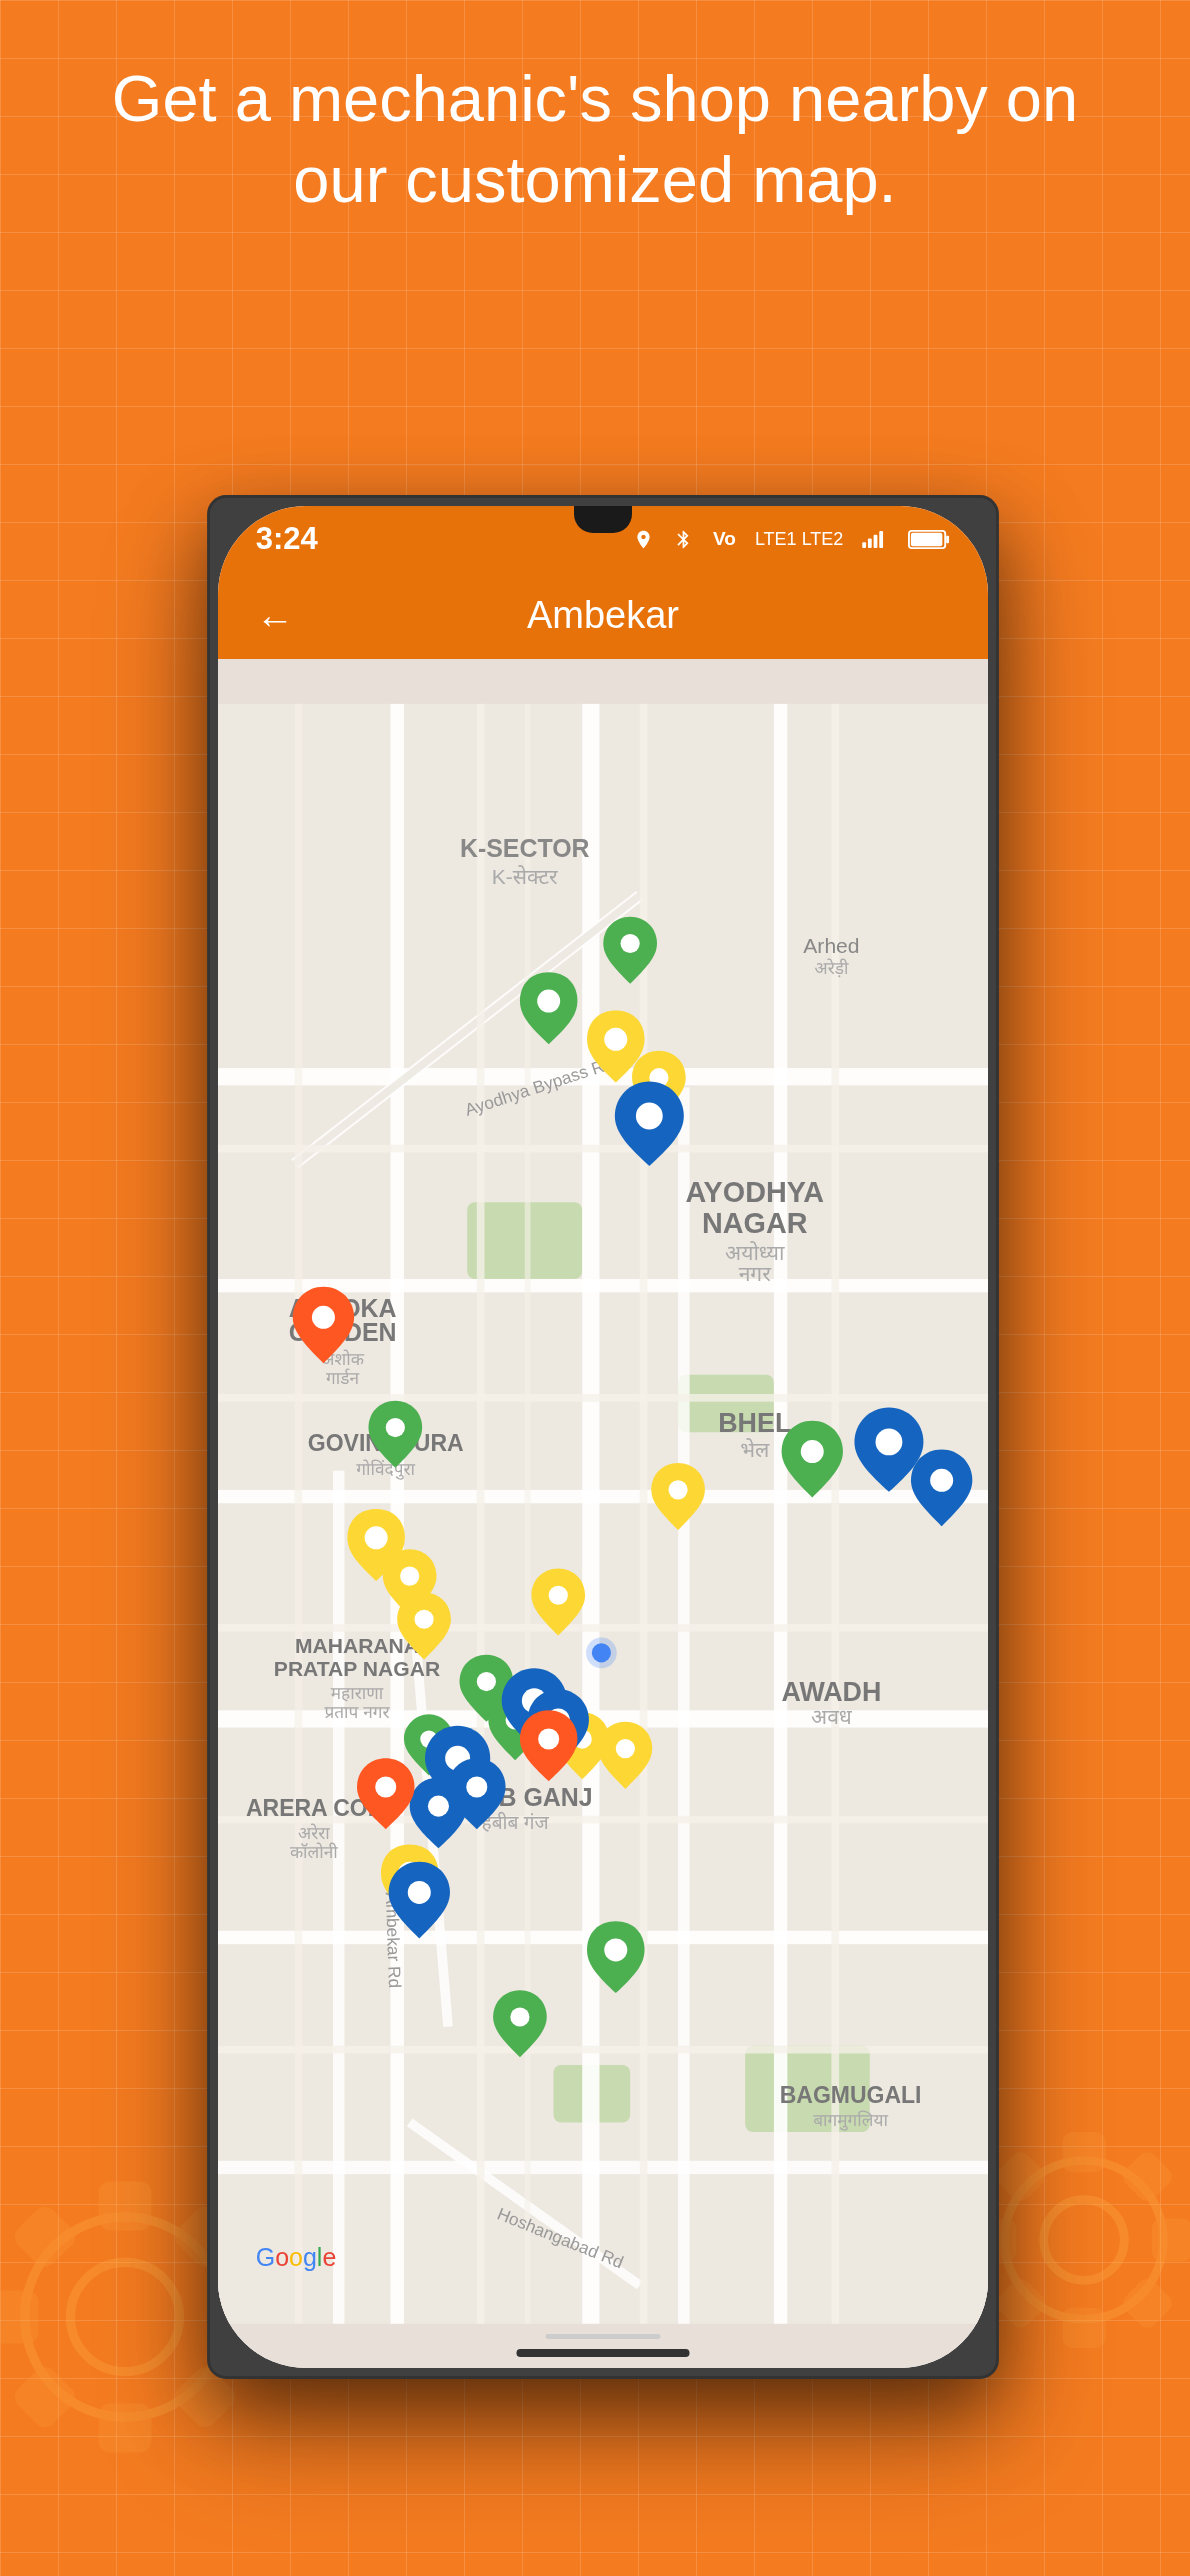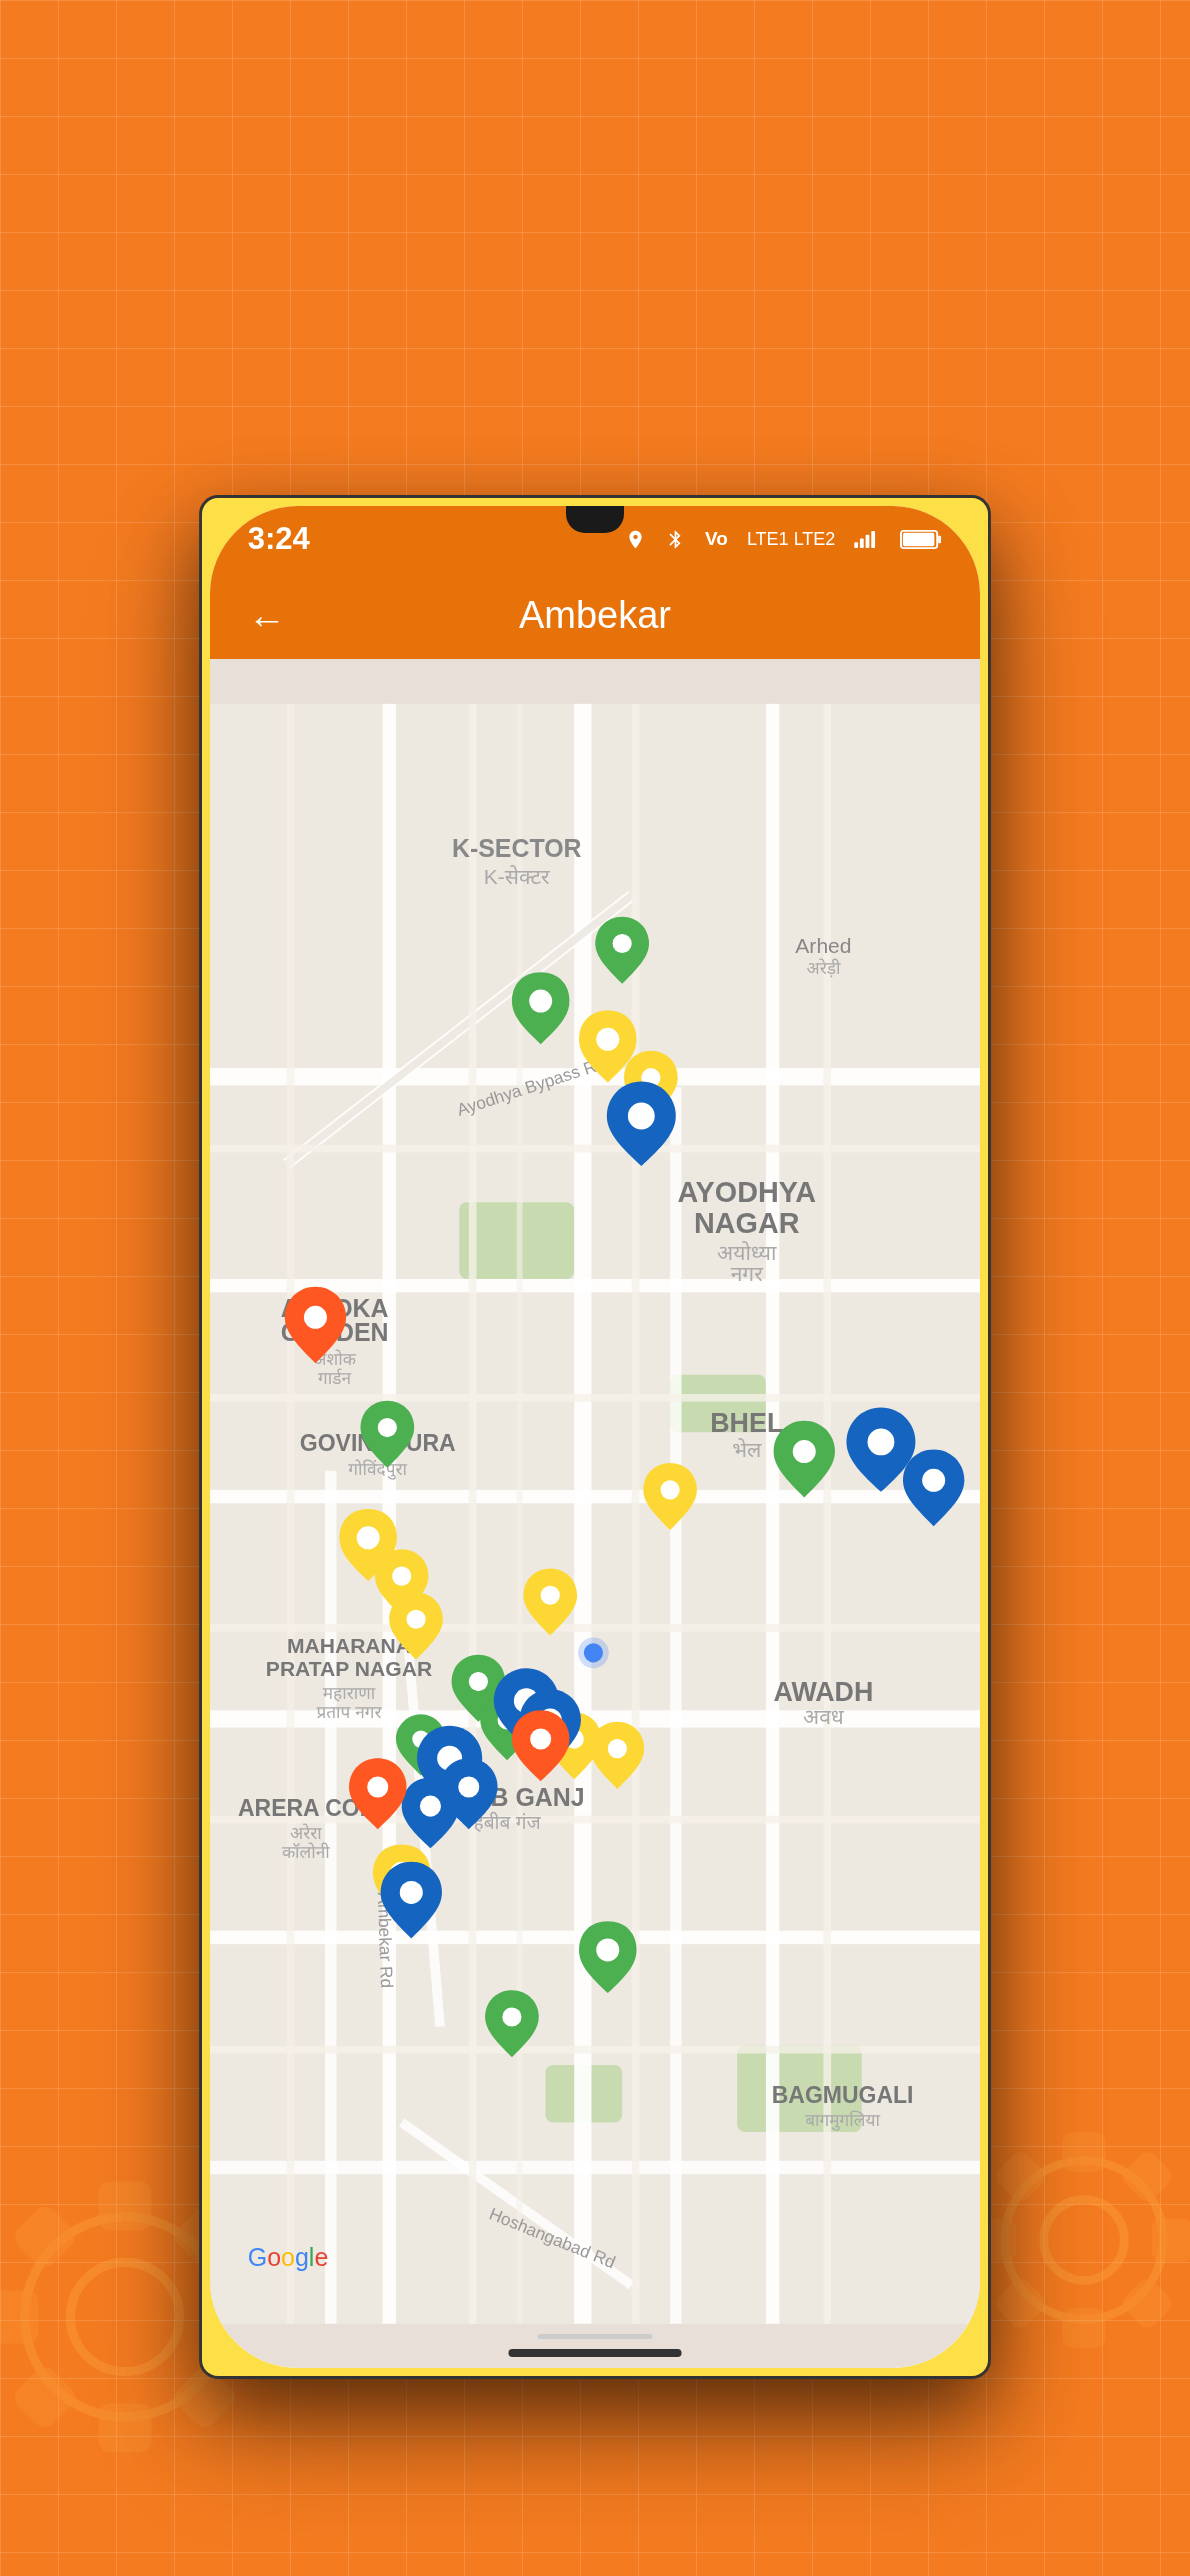--- a/index.html
+++ b/index.html
@@ -79,28 +79,29 @@
       left: 50%;
       transform: translateX(-50%);
       width: 786px;
       height: 1878px;
       z-index: 20;
     }
 
     .phone-shell {
       width: 100%;
       height: 100%;
-      background: #fde047;
+      background: #404040;
       border-radius: 16px;
       position: relative;
       box-shadow:
         0 0 0 2.9px #333,
         0 29px 77px rgba(0,0,0,0.5),
         0 58px 115px rgba(0,0,0,0.3);
       overflow: hidden;
+      margin-left: 8px;
     }
 
     
     .phone-shell::before {
       content: '';
       position: absolute;
       right: -7.7px;
       top: 383px;
       width: 7.7px;
       height: 115px;
@@ -258,20 +259,21 @@
       <rect x="150" y="88" width="22" height="24" rx="4" fill="#FFAA44" opacity="0.5"></rect>
       <rect x="45" y="45" width="22" height="22" rx="4" transform="rotate(45 56 56)" fill="#FFAA44" opacity="0.5"></rect>
       <rect x="133" y="45" width="22" height="22" rx="4" transform="rotate(45 144 56)" fill="#FFAA44" opacity="0.5"></rect>
       <rect x="45" y="133" width="22" height="22" rx="4" transform="rotate(45 56 144)" fill="#FFAA44" opacity="0.5"></rect>
       <rect x="133" y="133" width="22" height="22" rx="4" transform="rotate(45 144 144)" fill="#FFAA44" opacity="0.5"></rect>
     </g>
   </svg>
 </div>
 
 <div class="header-text">
+  <div class="sub-title">Get a mechanic's shop nearby on our customized map.</div>
 </div>
 
 <div class="phone-container">
   <div class="phone-shell">
     <div class="phone-inner">
 
       <div class="status-bar">
         <div class="notch"></div>
         <span class="status-time">3:24</span>
         <div class="status-icons">

